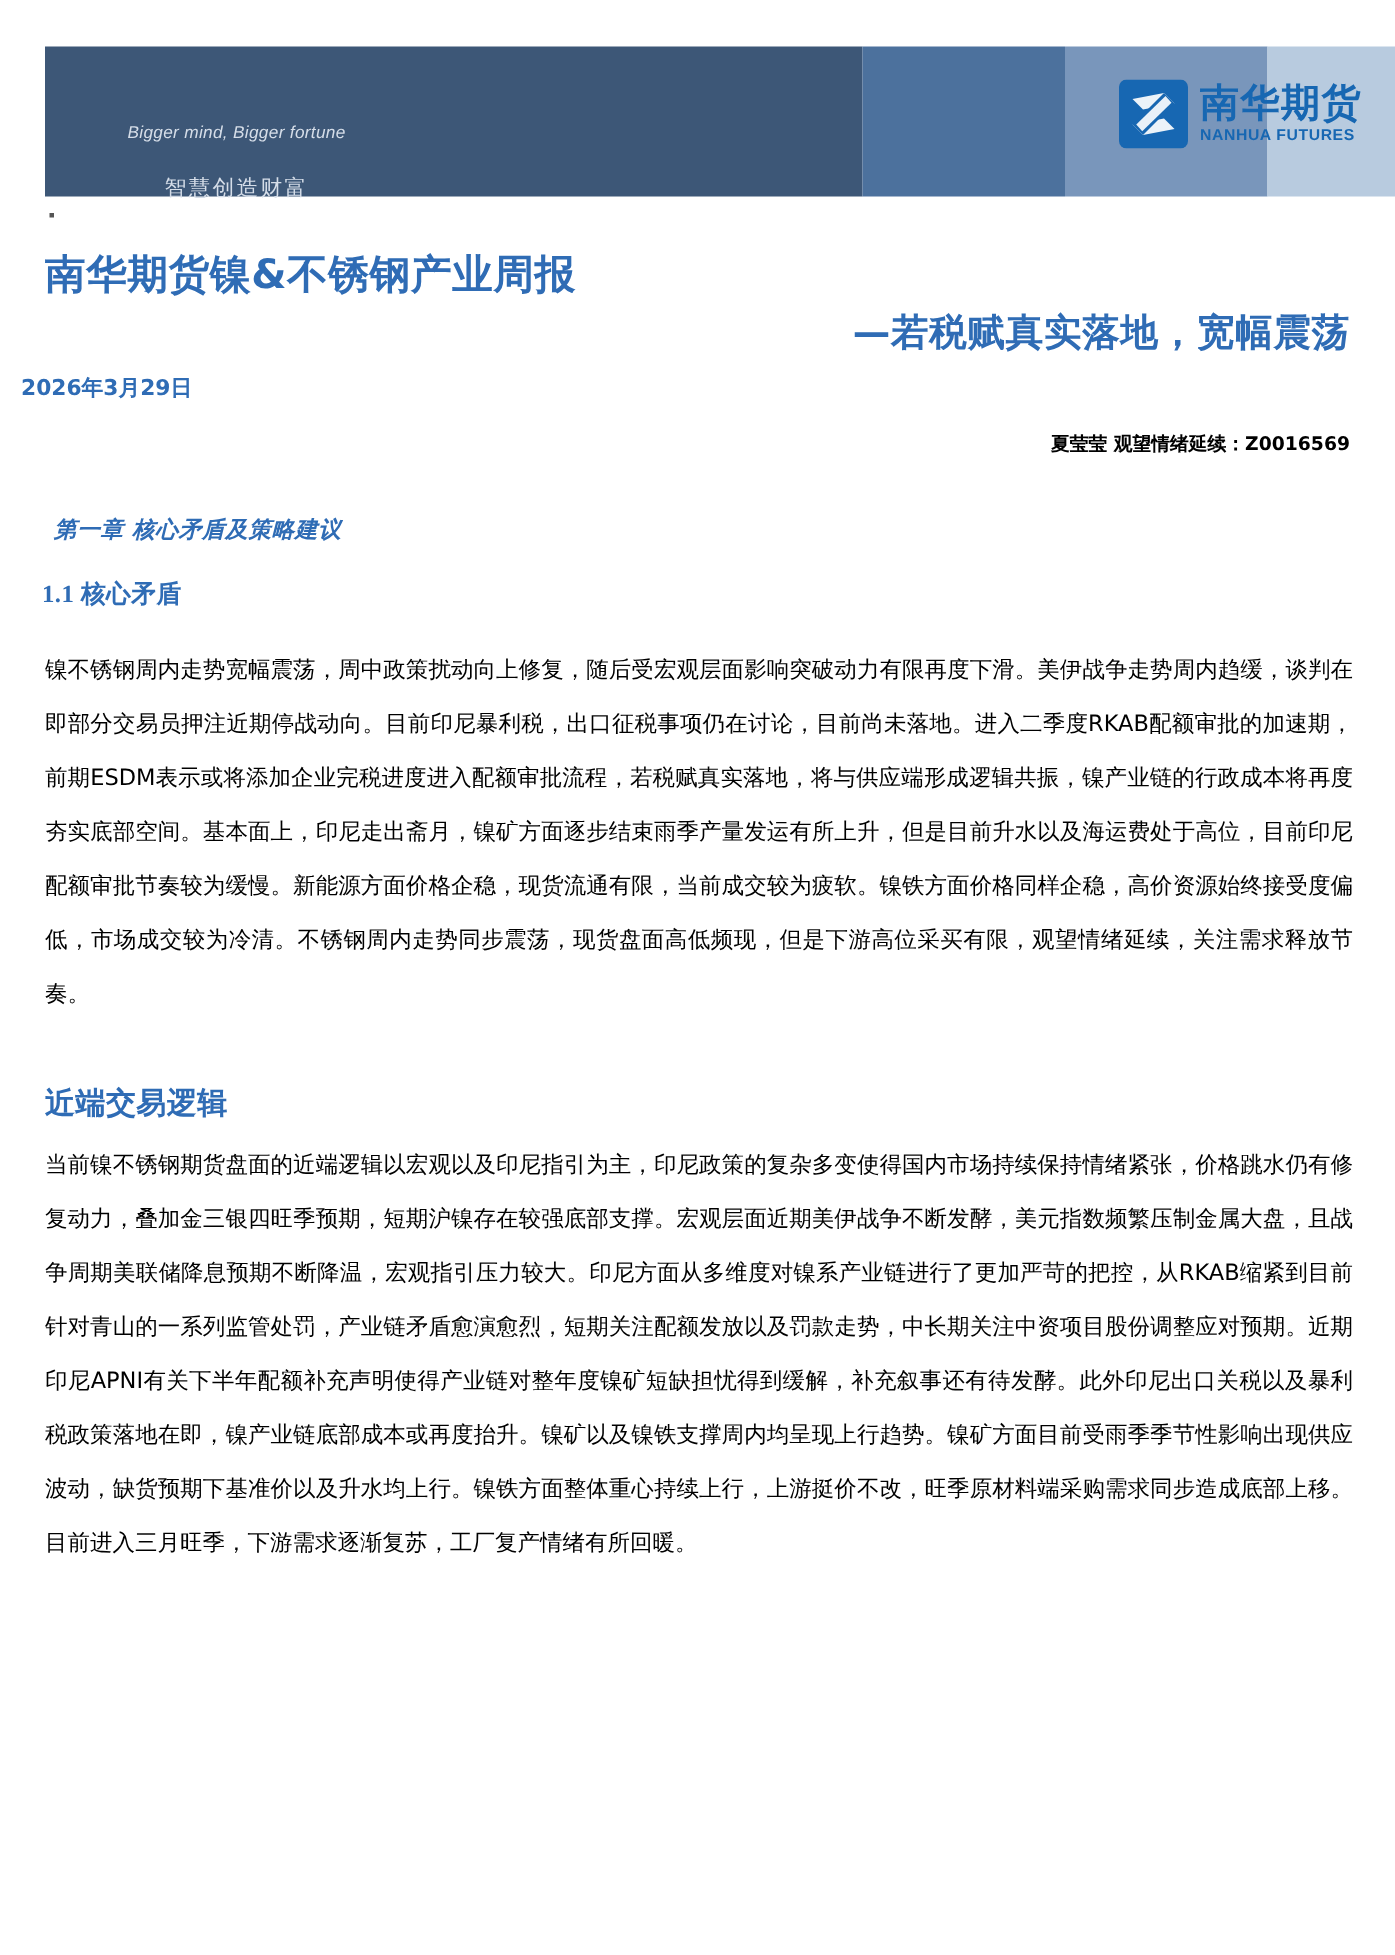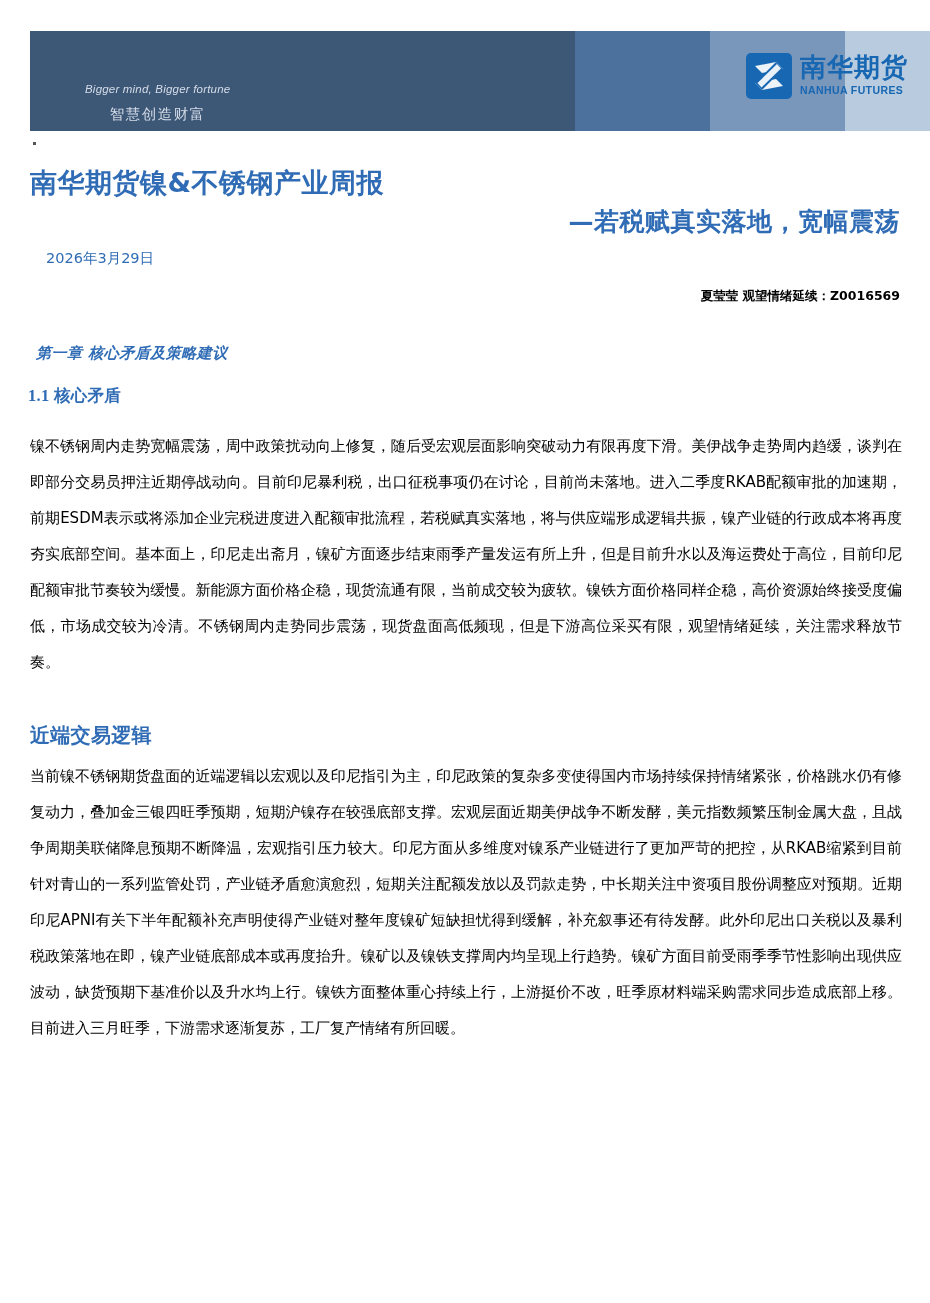--- a/index.html
+++ b/index.html
@@ -42,21 +42,21 @@
   .tagline .en {
     font-size: 11.5px;
     font-style: italic;
     letter-spacing: .2px;
     white-space: nowrap;
   }
   .tagline .cn {
     font-size: 14.5px;
     letter-spacing: 1.5px;
     text-align: center;
-    margin-top: 6px;
+    margin-top: 18px;
     white-space: nowrap;
   }
 
   .logo-wrap {
     position: absolute;
     right: 22px;
     top: 22px;
     display: flex;
     align-items: center;
     gap: 8px;
@@ -70,21 +70,21 @@
     display: flex;
     flex-direction: column;
     line-height: 1;
   }
   .logo-cn {
     font-size: 26px;
     font-weight: bold;
     color: #1767b2;
     letter-spacing: 1px;
     white-space: nowrap;
-    font-family: Liberation Mono, monospace;
+    font-family: Liberation Serif, serif;
   }
   .logo-en {
     font-size: 10.5px;
     font-weight: bold;
     color: #1767b2;
     letter-spacing: .4px;
     margin-top: 3px;
     white-space: nowrap;
   }
 
@@ -116,24 +116,24 @@
     top: 205px;
     font-size: 25px;
     font-weight: bold;
     color: #2f6cb5;
     letter-spacing: .5px;
     white-space: nowrap;
     font-family: "DejaVu Sans", sans-serif;
   }
   .doc-date {
     position: absolute;
-    left: 46px;
+    left: 14px;
     top: 249px;
     font-size: 14.5px;
-    font-weight: normal;
+    font-weight: bold;
     color: #2f6cb5;
     white-space: nowrap;
     font-family: "DejaVu Sans", sans-serif;
   }
 
   
   .credits {
     position: absolute;
     right: 30px;
     top: 285px;

